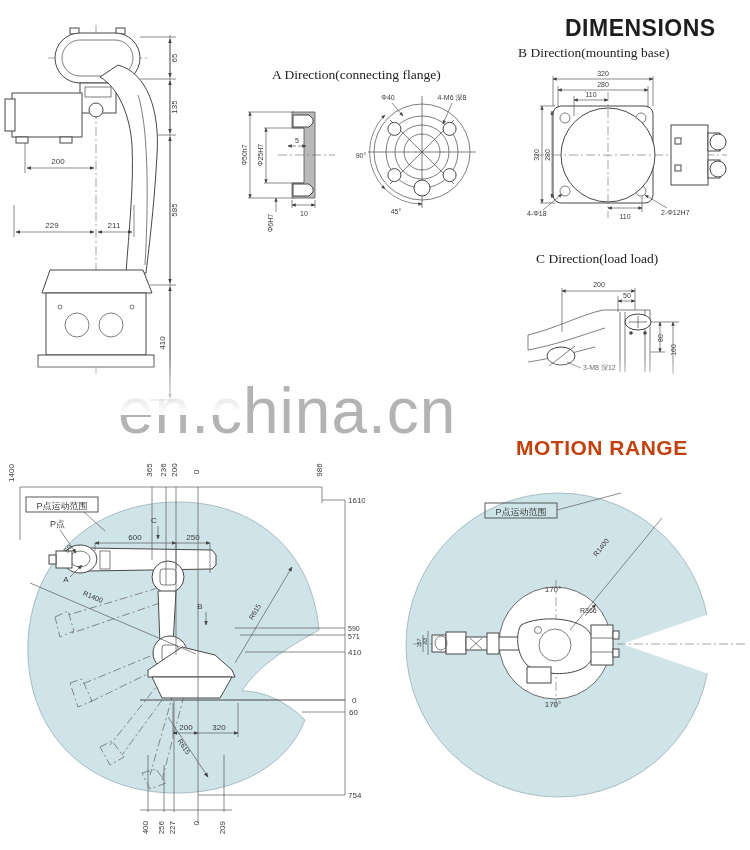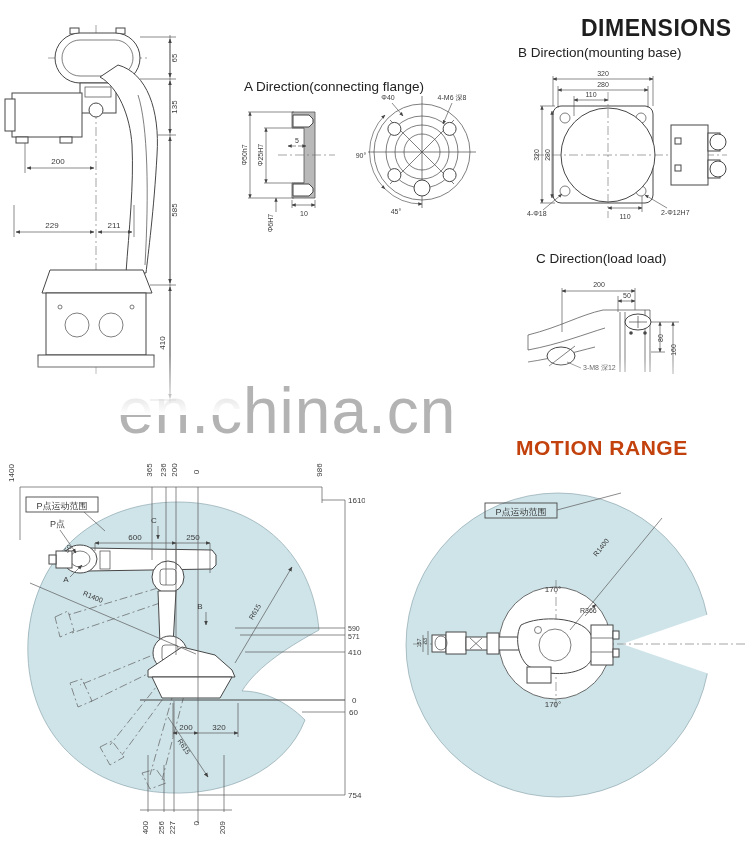--- a/index.html
+++ b/index.html
@@ -1,38 +1,38 @@
 <!DOCTYPE html>
 <html><head>
 <meta charset="utf-8">
 <style>
   * { margin:0; padding:0; box-sizing:border-box; }
   html,body { width:750px; height:850px; }
   body { background:#ffffff; font-family:"Liberation Sans",sans-serif; position:relative; overflow:hidden; }
   .abs { position:absolute; }
-  .h1 { font-weight:bold; color:#1e1e1e; font-size:23px; letter-spacing:.5px;margin-left:16px; }
+  .h1 { font-weight:bold; color:#1e1e1e; font-size:23px; letter-spacing:.5px; }
   .h2 { font-weight:bold; color:#c2410c; font-size:21px; letter-spacing:.5px; }
-  .sub { font-size:13.5px; color:#222; }
+  .sub { font-size:13.5px; color:#222;font-family:Liberation Serif, serif; }
   .wm { font-size:64px; color:#b3b3b3; letter-spacing:1px; }
   svg text { font-family:"Liberation Sans",sans-serif; fill:#3a3a3a; }
   .d  { font-size:8px; }
   .d7 { font-size:7px; }
   .d9 { font-size:9px; }
   .ln  { stroke:#474747; stroke-width:1; fill:none; }
   .lnf { stroke:#474747; stroke-width:1; fill:#ffffff; }
   .lnt { stroke:#474747; stroke-width:.7; fill:none; }
   .dim { stroke:#5a5a5a; stroke-width:.7; fill:none; }
   .cl  { stroke:#6a6a6a; stroke-width:.6; fill:none; stroke-dasharray:9 3 2 3; }
   .gh  { stroke:#5f5f5f; stroke-width:.7; fill:none; stroke-dasharray:8 3 2 3; }
 </style>
 </head>
 <body>
 
 <div class="abs h1" style="left:565px;top:15px;">DIMENSIONS</div>
-<div class="abs sub" style="left:244px;top:67px;margin-top:12px;">A Direction(connecting  flange)</div>
+<div class="abs sub" style="left:272px;top:67px;">A Direction(connecting  flange)</div>
 <div class="abs sub" style="left:518px;top:45px;">B Direction(mounting base)</div>
 <div class="abs sub" style="left:536px;top:251px;">C Direction(load load)</div>
 <div class="abs wm" style="left:118px;top:374px;">en.china.cn</div>
 <div class="abs h2" style="left:516px;top:436px;">MOTION RANGE</div>
 
 <svg class="abs" style="left:0;top:25px;" width="240" height="410" viewBox="0 0 240 410">
   <defs>
     <marker id="sv-a" viewBox="0 0 10 10" refX="9" refY="5" markerWidth="7" markerHeight="7" orient="auto-start-reverse">
         <path d="M0,1 L10,5 L0,9 Z" fill="#444"></path>
       </marker>

